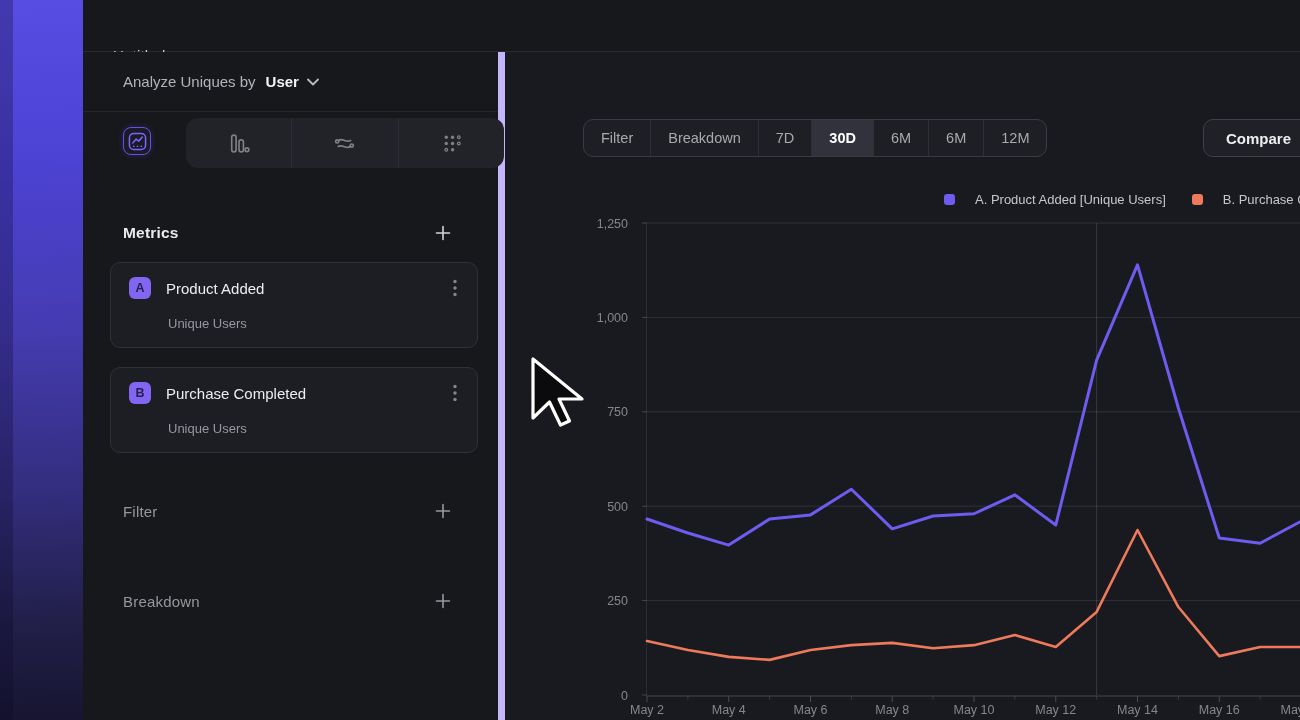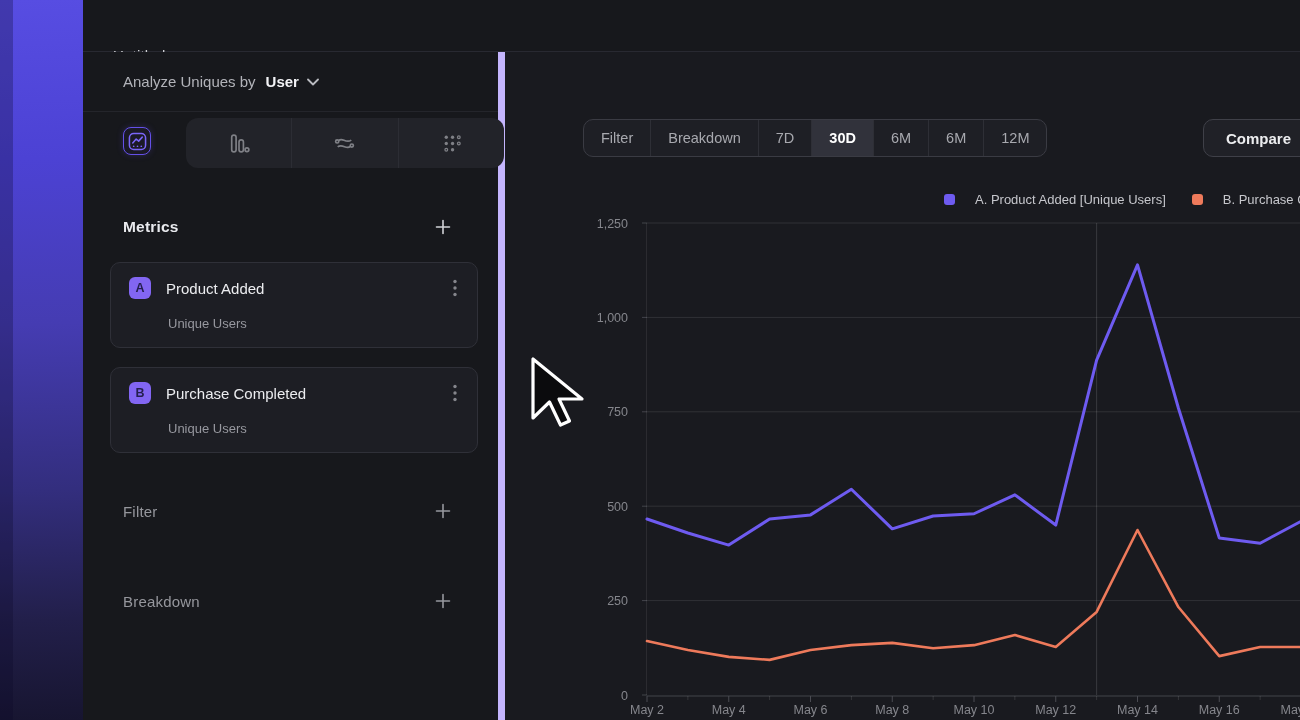--- a/index.html
+++ b/index.html
@@ -46,21 +46,21 @@
   .tab-group {
     position:absolute; left:103px; top:6px; width:318px; height:50px;
     background:#222329; border-radius:12px; display:flex; overflow:hidden;
   }
   .tab-cell { flex:1; display:flex; align-items:center; justify-content:center; }
   .tab-cell + .tab-cell { border-left:1px solid #2c2d34; }
 
   .section-row { position:absolute; left:0; width:100%; height:30px;
     display:flex; align-items:center; justify-content:space-between;
     padding:0 46px 0 40px; }
-  .section-row.metrics { top:160px; }
+  .section-row.metrics { top:160px;align-items:flex-end; }
   .section-row.filter { top:444px; }
   .section-row.breakdown { top:534px; }
   .section-title-main { font-size:15.5px; font-weight:bold; color:#e9eaee; letter-spacing:.2px; }
   .section-title-dim { font-size:15px; color:#96979d; letter-spacing:.2px; }
   .plus-btn { display:flex; align-items:center; justify-content:center; width:18px; height:18px; cursor:pointer; }
 
   .metric-cards { position:absolute; left:27px; top:210px; width:368px; }
   .metric-card {
     position:relative; width:368px; height:86px; background:#1d1e24;
     border:1px solid #2f3038; border-radius:10px; margin-bottom:19px;

